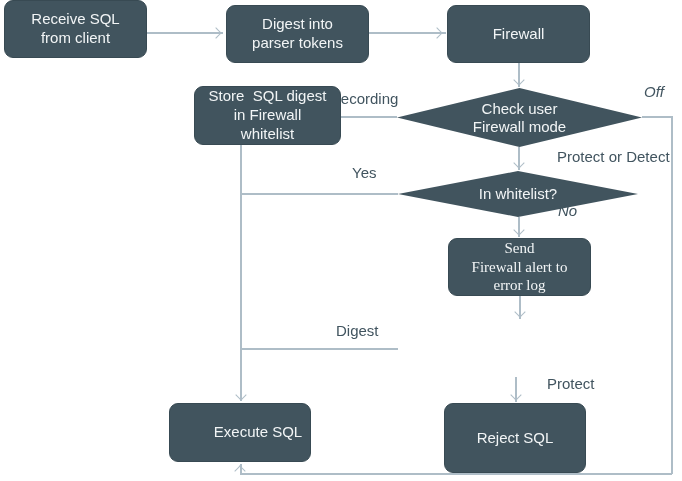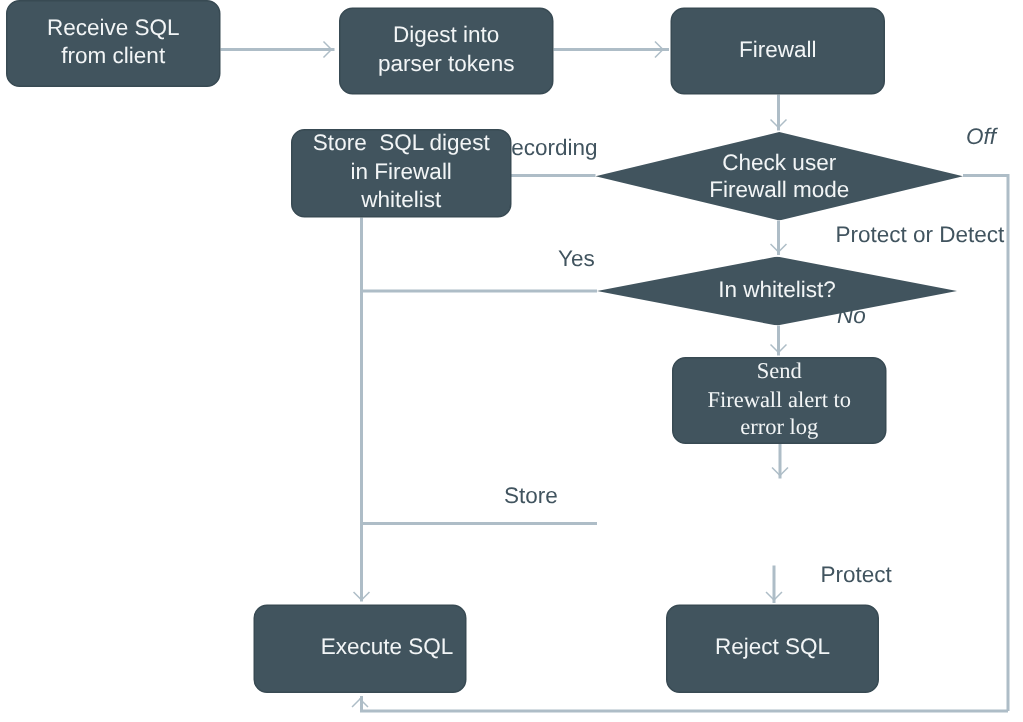--- a/index.html
+++ b/index.html
@@ -35,21 +35,21 @@
   
   #n-receive  { left:4;   top:5;   width:143px; height:58px; left:4px; }
   #n-digest   { left:226px; top:5px;   width:143px; height:58px; }
   #n-firewall { left:447px; top:5px;   width:143px; height:58px; }
   #n-store    { left:168px; top:86px;  width:147px; height:59px;margin-left:26px; }
   #d-check    { left:397px; top:88px;  width:245px; height:59px; }
   #d-white    { left:398px; top:171px; width:240px; height:46px; }
   #n-send     { left:448px; top:238px; width:143px; height:58px;font-family:Liberation Serif, serif; }
   #d-mode     { left:398px; top:320px; width:244px; height:57px; }
   #n-execute  { left:169px; top:403px; width:142px; height:59px;padding-left:36px; }
-  #n-reject   { left:444px; top:403px; width:142px; height:59px; }
+  #n-reject   { left:444px; top:403px; width:142px; height:70px; }
 
   
   #e1  { left:147px; top:32px;  width:76px; }
   #e2  { left:369px; top:32px;  width:77px; }
   #e3  { left:518px; top:63px;  height:24px; }
   #e4  { left:320px; top:116px; width:77px; }
   #e5  { left:518px; top:147px; height:23px; }
   #e6  { left:518px; top:217px; height:20px; }
   #e7  { left:519px; top:296px; height:23px; }
   #e8  { left:515px; top:377px; height:25px; }
@@ -70,21 +70,21 @@
   #a6  { left:515px; top:226px; }
   #a7  { left:516px; top:308px; }
   #a8  { left:512px; top:391px; }
   #a9  { left:237px; top:391px; }
   #a10 { left:236px; top:467px; }
 
   
   #l-recording { left:330px; top:90px;  }
   #l-off       { left:644px; top:83px;font-style:italic;  }
   #l-pod       { left:525px; top:148px;margin-left:32px; }
-  #l-yes       { left:352px; top:164px;margin-left:20px; }
+  #l-yes       { left:352px; top:164px; }
   #l-no        { left:558px; top:202px;font-style:italic; }
   #l-detect    { left:336px; top:322px; }
   #l-protect   { left:547px; top:375px; }
 </style>
 </head>
 <body>
 
 <div class="canvas">
 
   <div class="line h" id="e1"></div>
@@ -112,21 +112,21 @@
   <div class="ah down" id="a7"></div>
   <div class="ah down" id="a8"></div>
   <div class="ah down" id="a9"></div>
   <div class="ah up" id="a10"></div>
 
   <div class="lbl" id="l-recording">Recording</div>
   <div class="lbl" id="l-off">Off</div>
   <div class="lbl" id="l-pod">Protect or Detect</div>
   <div class="lbl" id="l-yes">Yes</div>
   <div class="lbl" id="l-no">No</div>
-  <div class="lbl" id="l-detect">Store</div>
+  <div class="lbl" id="l-detect">Digest</div>
   <div class="lbl" id="l-protect">Protect</div>
 
   <div class="node" id="n-receive">Receive SQL
 from client</div>
   <div class="node" id="n-digest">Digest into
 parser tokens</div>
   <div class="node" id="n-firewall">Firewall</div>
   <div class="node" id="n-store">Store  SQL digest
 in Firewall
 whitelist</div>

